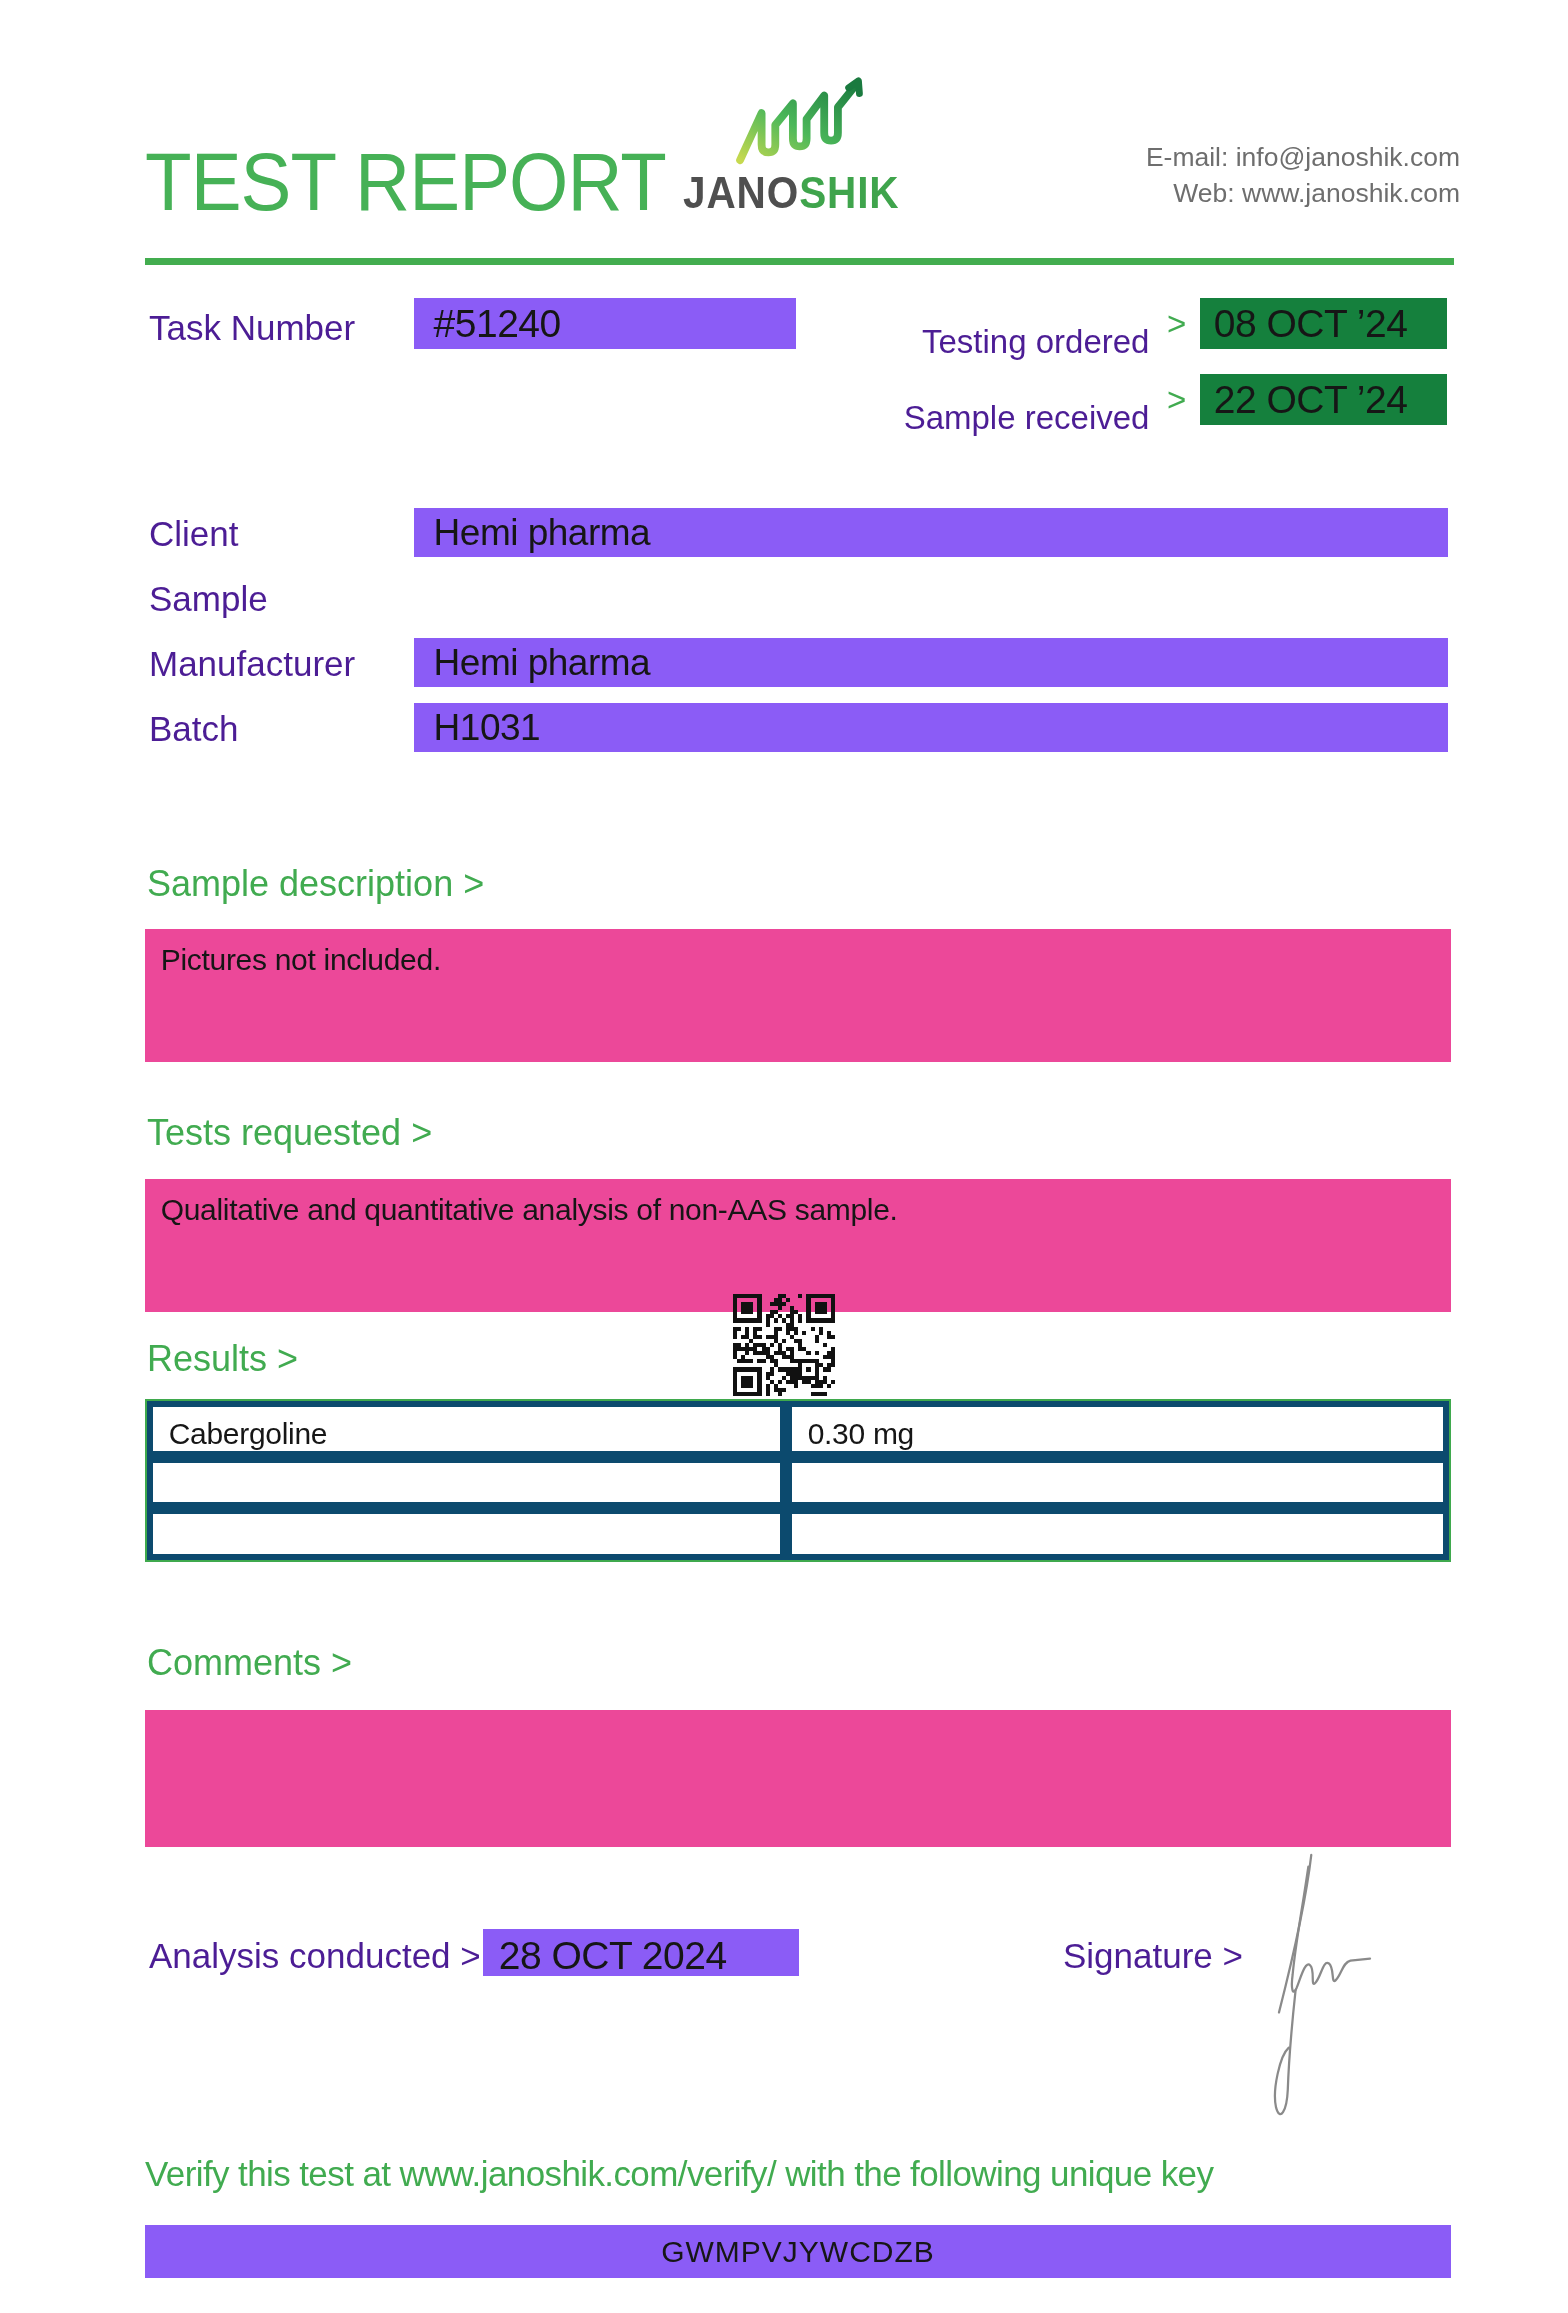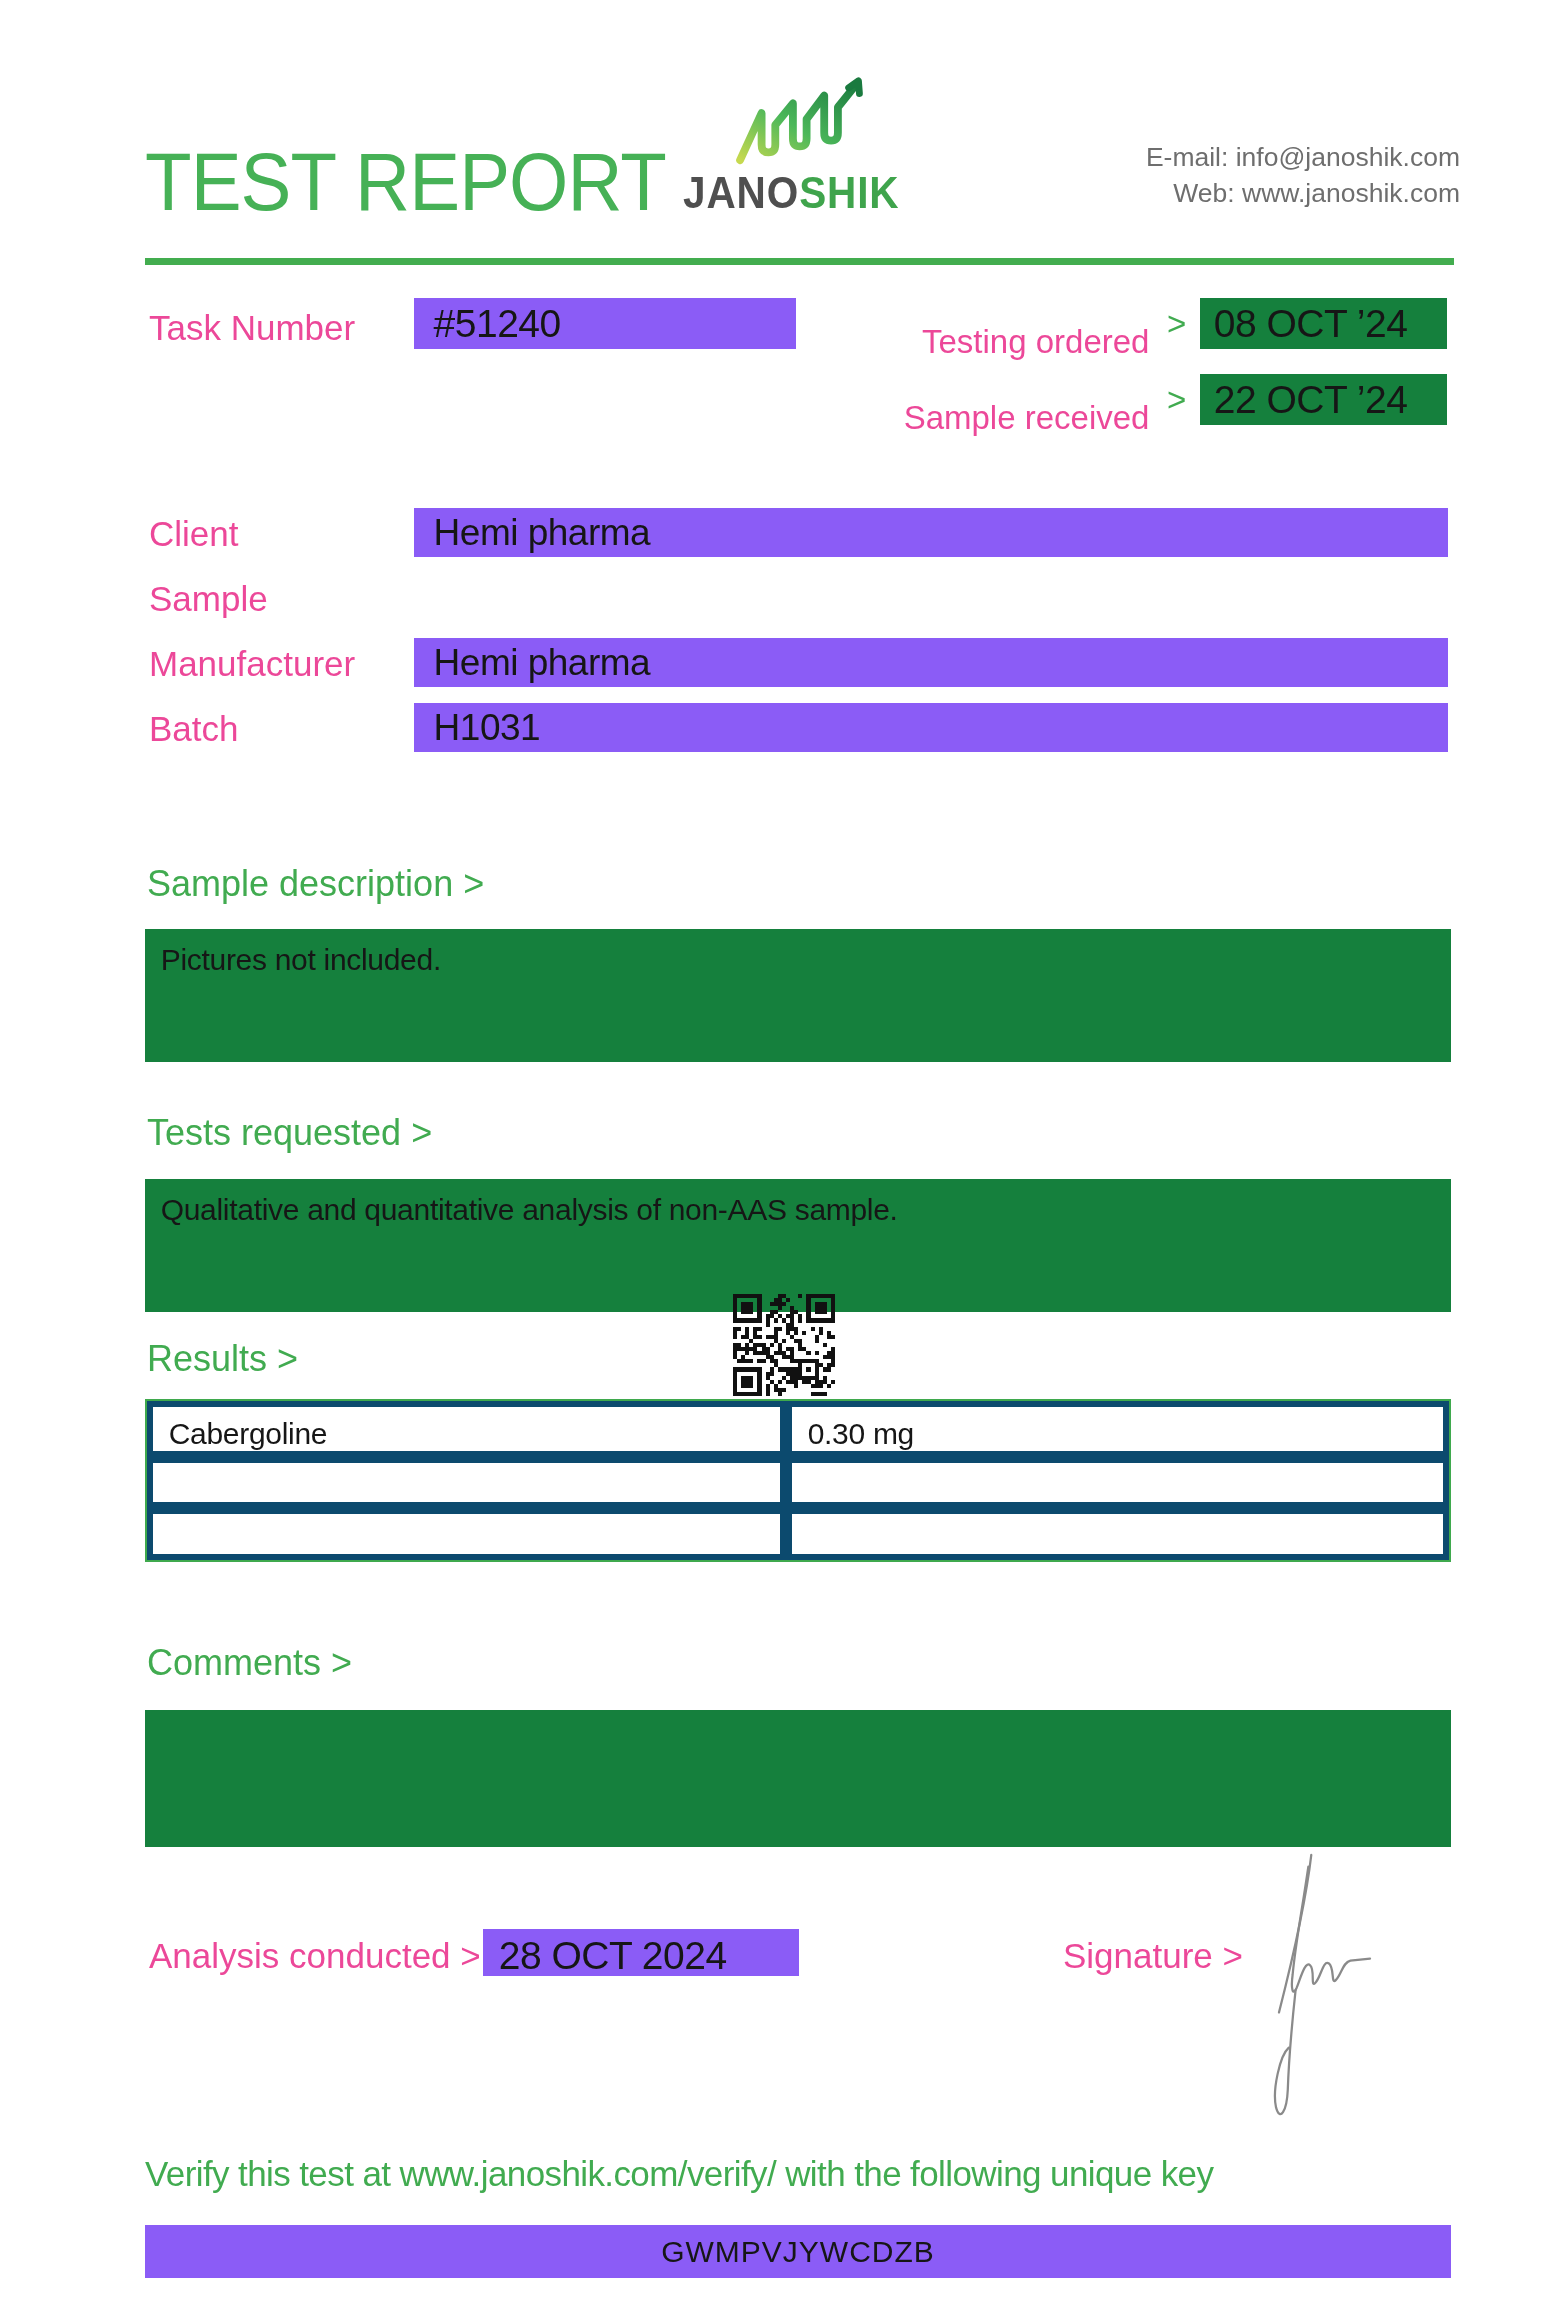--- a/index.html
+++ b/index.html
@@ -12,21 +12,21 @@
            transform:scaleX(0.93); transform-origin:left top; font-weight:400; }
   .logo-icon { left:730px; top:76px; }
   .logo-text { left:683px; top:167px; font-size:45px; font-weight:bold; letter-spacing:1px;
                transform:scaleX(0.9); transform-origin:left top; white-space:nowrap; }
   .logo-dark { color:#4f4f4f; }
   .logo-green { color:#3fa44c; }
   .contact { right:108px; top:139px; text-align:right; font-size:26.5px; color:#6e6e6e; line-height:36px; }
   .rule { left:145px; top:258px; width:1309px; height:6.9px; background:#43ad4f; }
 
   
-  .label { color:#ec4899; font-size:35px; white-space:nowrap; }
+  .label { color:#4c1d95; font-size:35px; white-space:nowrap; }
   .graybox { background:#8b5cf6; }
   .value { color:#161616; font-size:37px; letter-spacing:-0.5px; white-space:nowrap; }
 
   
   .task-label { left:149px; top:308px; }
   .task-box { left:414px; top:298px; width:382px; height:51px; }
   .task-box .value { line-height:51px; padding-left:19.6px; font-size:39px; }
   .date-row { right:121px; height:51px; display:flex; align-items:center; }
   .date-row .label { font-size:33px;margin-top:36px; }
   .date-row .arrow { color:#41ab50; font-size:33px; margin:0 13.7px 0 17.6px; }
@@ -35,21 +35,21 @@
   .row-ordered { top:298px; }
   .row-received { top:374px; }
 
   
   .info-label { left:149px; }
   .info-box { left:414px; width:1034px; height:49px; }
   .info-box .value { line-height:49px; padding-left:19.6px; }
 
   
   .heading { color:#41ab50; font-size:36px; white-space:nowrap; }
-  .bigbox { left:145px; width:1306px; background:#15803d; }
+  .bigbox { left:145px; width:1306px; background:#ec4899; }
   .bigbox .body-text { font-size:30px; color:#161616; padding:13.7px 15.7px; letter-spacing:-0.3px; }
 
   
   .results-table { left:145px; top:1399px; width:1306px; height:163px;
       display:grid; grid-template-columns:639px 1fr; grid-template-rows:1fr 1fr 1fr;
       border:2.9px solid #3fa94d; }
   .results-table .cell { border:6px solid #0c4a6e; font-size:30px; color:#161616;
       padding:9.8px 0 0 15.7px; letter-spacing:-0.3px; }
 
   

